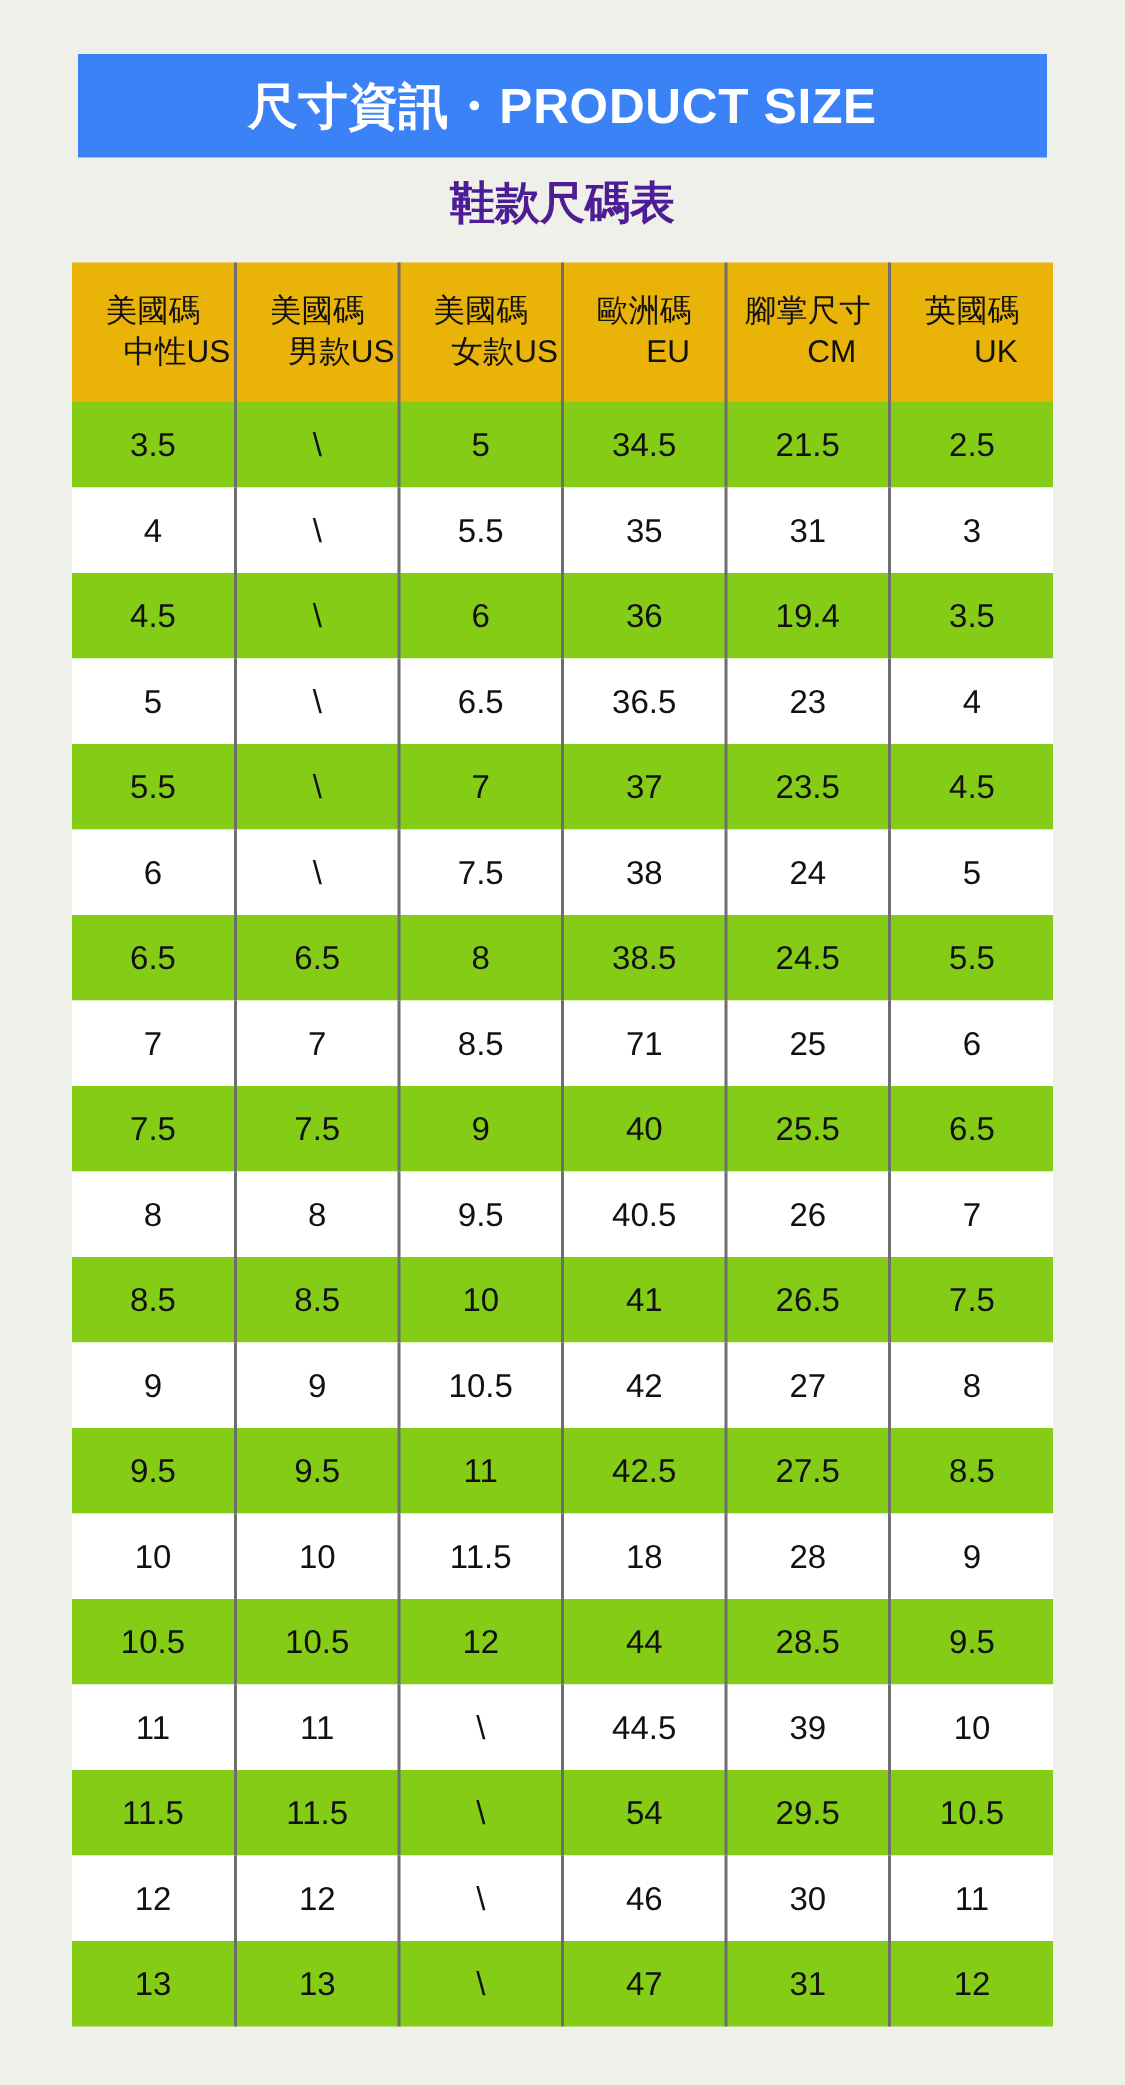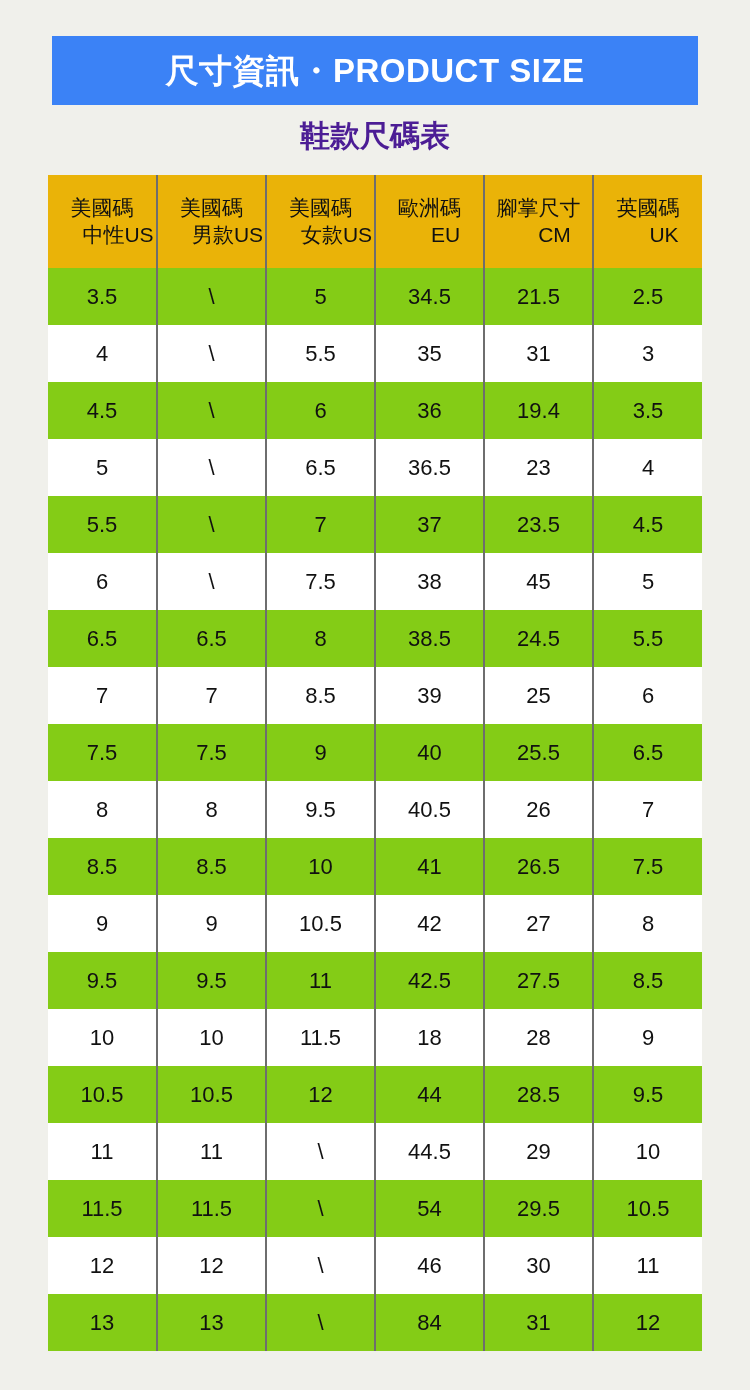--- a/index.html
+++ b/index.html
@@ -189,36 +189,36 @@
           <td>7</td>
           <td>37</td>
           <td>23.5</td>
           <td>4.5</td>
         </tr>
         <tr class="stripe-base">
           <td>6</td>
           <td class="na">\</td>
           <td>7.5</td>
           <td>38</td>
-          <td>45</td>
+          <td>24</td>
           <td>5</td>
         </tr>
         <tr class="stripe-alt">
           <td>6.5</td>
           <td>6.5</td>
           <td>8</td>
           <td>38.5</td>
           <td>24.5</td>
           <td>5.5</td>
         </tr>
         <tr class="stripe-base">
           <td>7</td>
           <td>7</td>
           <td>8.5</td>
-          <td>39</td>
+          <td>71</td>
           <td>25</td>
           <td>6</td>
         </tr>
         <tr class="stripe-alt">
           <td>7.5</td>
           <td>7.5</td>
           <td>9</td>
           <td>40</td>
           <td>25.5</td>
           <td>6.5</td>
@@ -269,21 +269,21 @@
           <td>12</td>
           <td>44</td>
           <td>28.5</td>
           <td>9.5</td>
         </tr>
         <tr class="stripe-base">
           <td>11</td>
           <td>11</td>
           <td class="na">\</td>
           <td>44.5</td>
-          <td>29</td>
+          <td>39</td>
           <td>10</td>
         </tr>
         <tr class="stripe-alt">
           <td>11.5</td>
           <td>11.5</td>
           <td class="na">\</td>
           <td>54</td>
           <td>29.5</td>
           <td>10.5</td>
         </tr>
@@ -292,20 +292,20 @@
           <td>12</td>
           <td class="na">\</td>
           <td>46</td>
           <td>30</td>
           <td>11</td>
         </tr>
         <tr class="stripe-alt">
           <td>13</td>
           <td>13</td>
           <td class="na">\</td>
-          <td>84</td>
+          <td>47</td>
           <td>31</td>
           <td>12</td>
         </tr>
       </tbody>
   </table>
 
 </div>
 
 </body></html>

